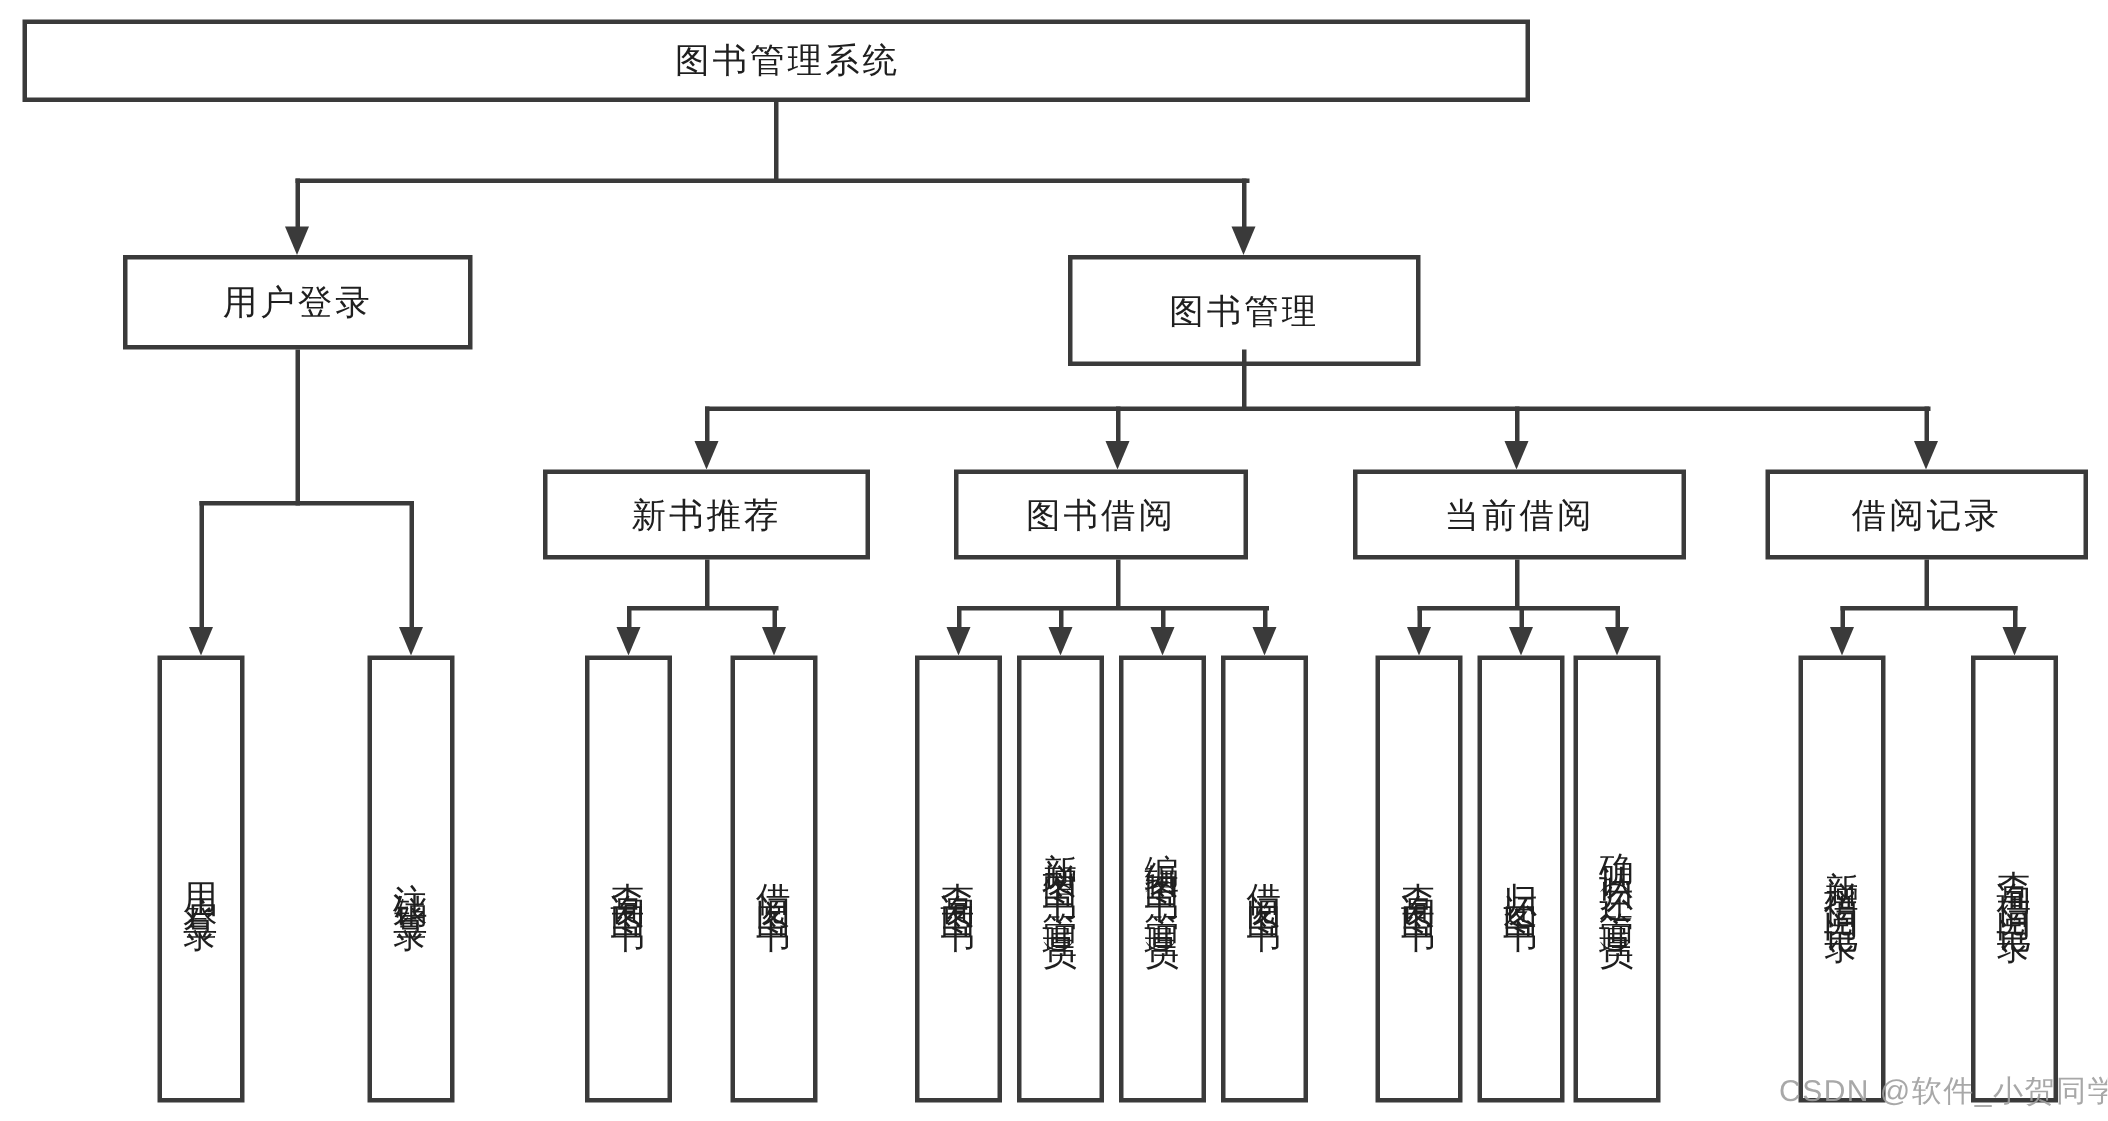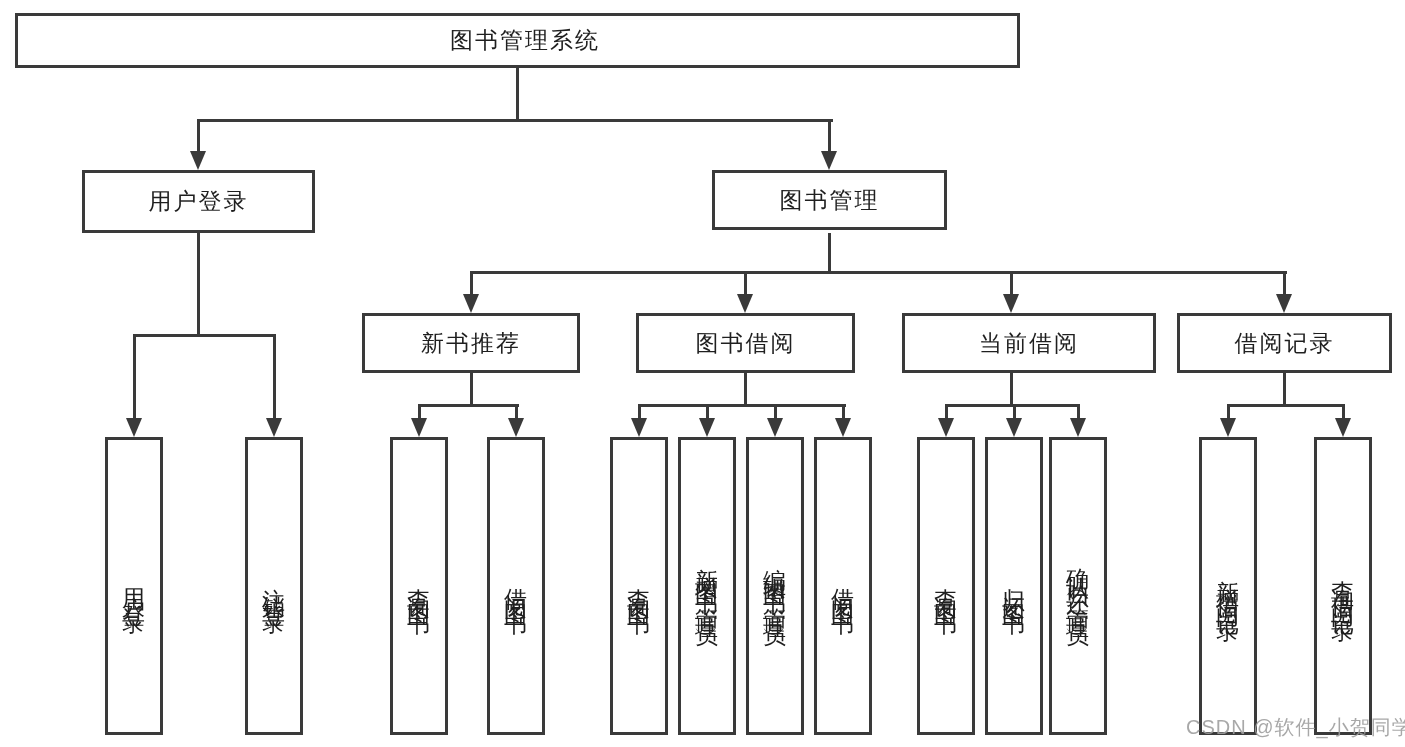--- a/index.html
+++ b/index.html
@@ -63,21 +63,21 @@
   <div class="vl" style="left:515.5px;top:68px;height:53px;"></div>
   <div class="hl" style="left:196.5px;top:119px;width:636px;"></div>
   <div class="vl" style="left:196.5px;top:119px;height:34px;"></div>
   <div class="arrow" style="left:190px;top:151px;"></div>
   <div class="vl" style="left:827.5px;top:119px;height:34px;"></div>
   <div class="arrow" style="left:821px;top:151px;"></div>
 
   <div class="box" style="left:82px;top:170px;width:233px;height:63px;">
     <span>用户登录</span>
   </div>
-  <div class="box" style="left:712px;top:170px;width:235px;height:60px;">
+  <div class="box" style="left:712px;top:170px;width:235px;height:74px;">
     <span>图书管理</span>
   </div>
 
   <div class="vl" style="left:196.5px;top:233px;height:104px;"></div>
   <div class="hl" style="left:132.5px;top:334px;width:143px;"></div>
   <div class="vl" style="left:132.5px;top:334px;height:86px;"></div>
   <div class="arrow" style="left:126px;top:418px;"></div>
   <div class="vl" style="left:272.5px;top:334px;height:86px;"></div>
   <div class="arrow" style="left:266px;top:418px;"></div>
 
@@ -88,24 +88,24 @@
   <div class="vl" style="left:743.5px;top:271px;height:26px;"></div>
   <div class="arrow" style="left:737px;top:294px;"></div>
   <div class="vl" style="left:1009.5px;top:271px;height:26px;"></div>
   <div class="arrow" style="left:1003px;top:294px;"></div>
   <div class="vl" style="left:1282.5px;top:271px;height:26px;"></div>
   <div class="arrow" style="left:1276px;top:294px;"></div>
 
   <div class="box" style="left:362px;top:313px;width:218px;height:60px;">
     <span>新书推荐</span>
   </div>
-  <div class="box" style="left:636px;top:313px;width:219px;height:60px;text-align:center;">
+  <div class="box" style="left:636px;top:313px;width:196px;height:60px;text-align:center;">
     <span>图书借阅</span>
   </div>
-  <div class="box" style="left:902px;top:313px;width:254px;height:60px;">
+  <div class="box" style="left:902px;top:313px;width:222px;height:60px;">
     <span>当前借阅</span>
   </div>
   <div class="box" style="left:1177px;top:313px;width:215px;height:60px;">
     <span>借阅记录</span>
   </div>
 
   <div class="vl" style="left:469.5px;top:373px;height:33px;"></div>
   <div class="hl" style="left:417.5px;top:404px;width:101px;"></div>
   <div class="vl" style="left:417.5px;top:404px;height:17px;"></div>
   <div class="arrow" style="left:411px;top:418px;"></div>

